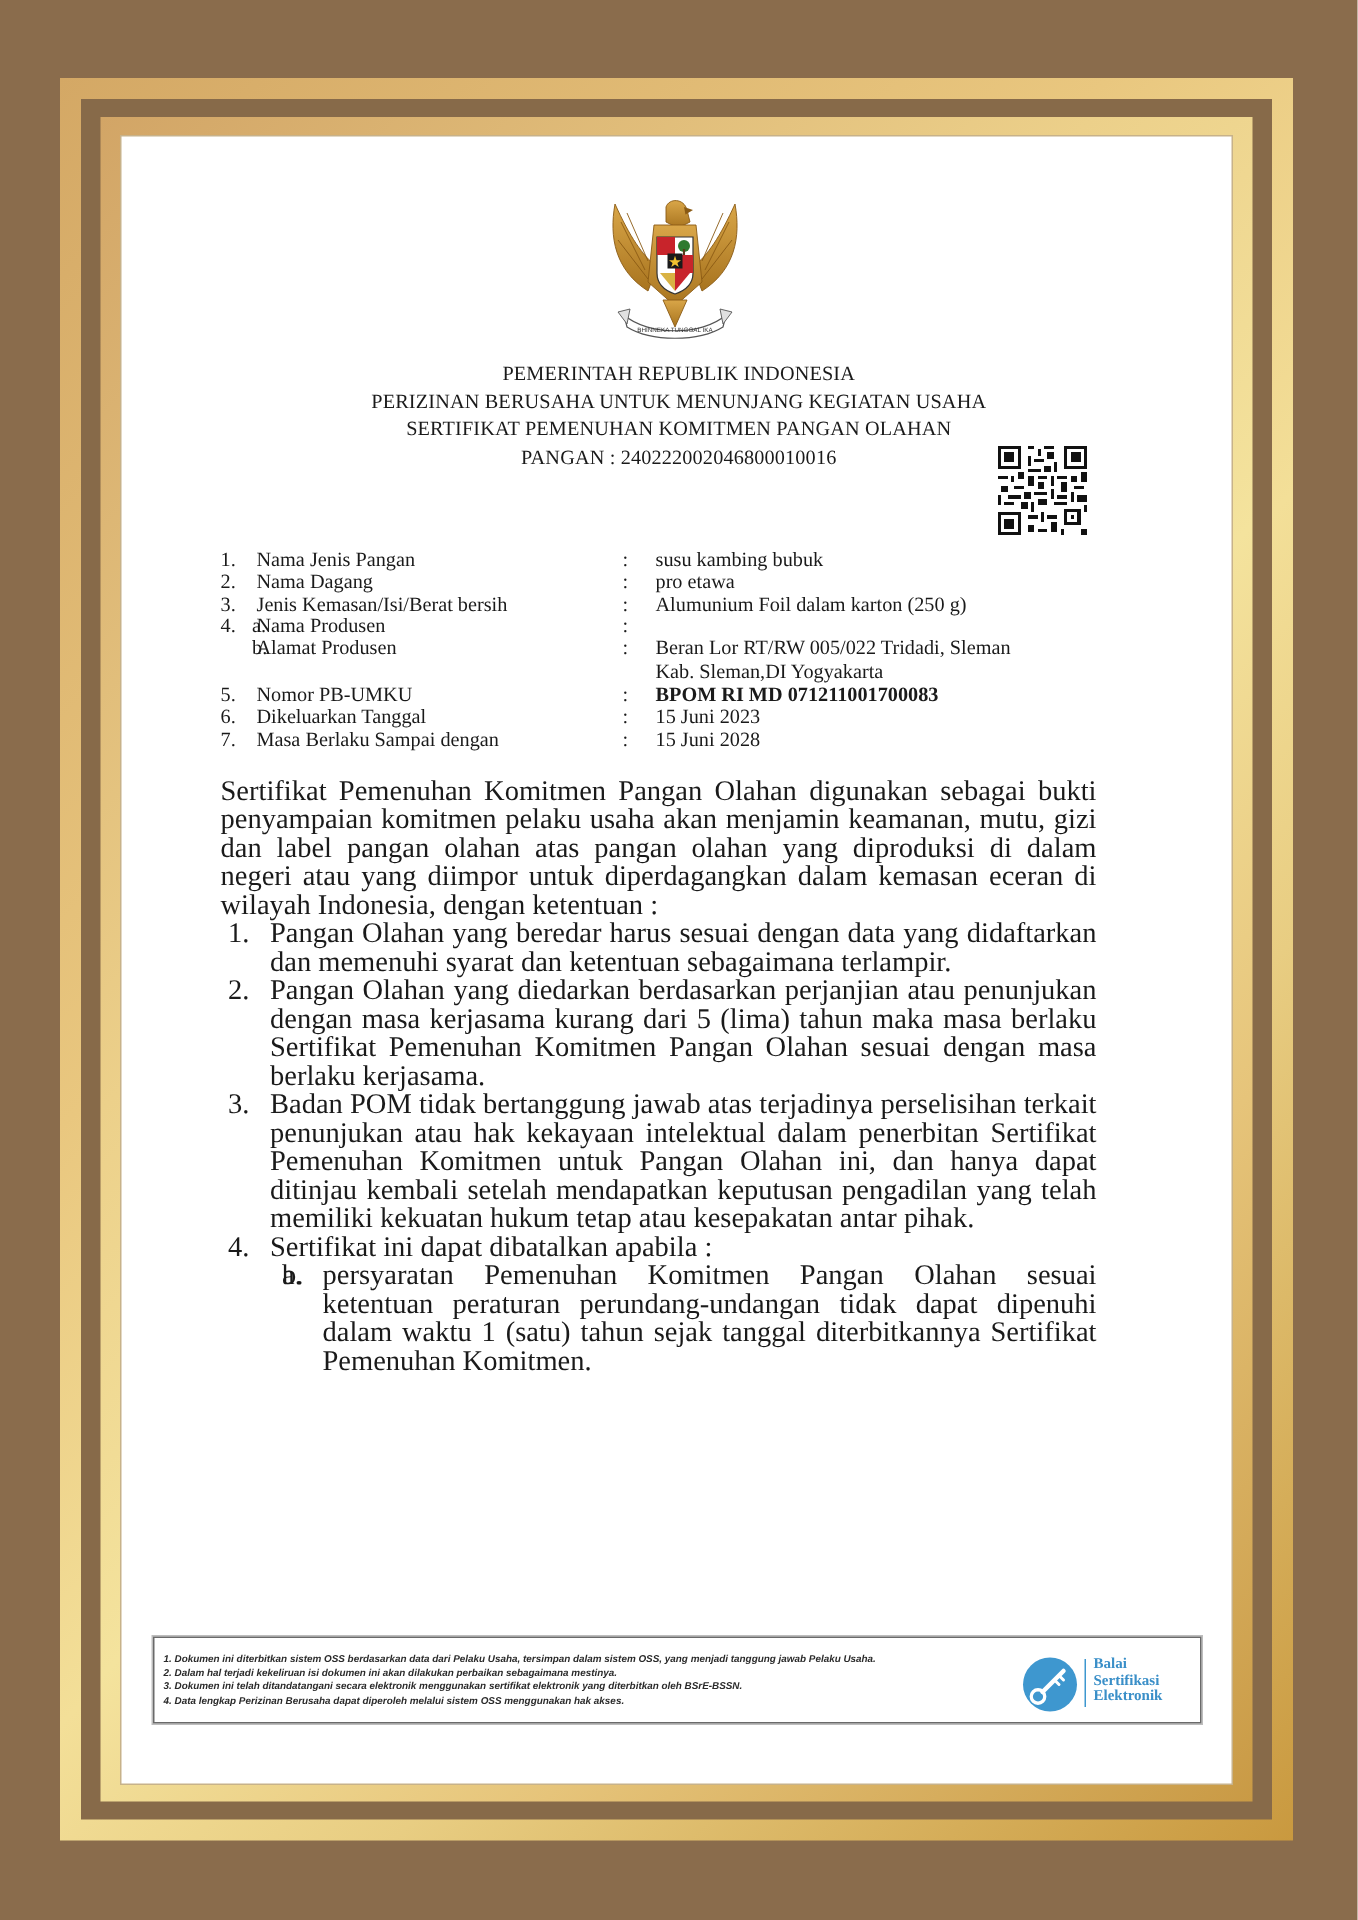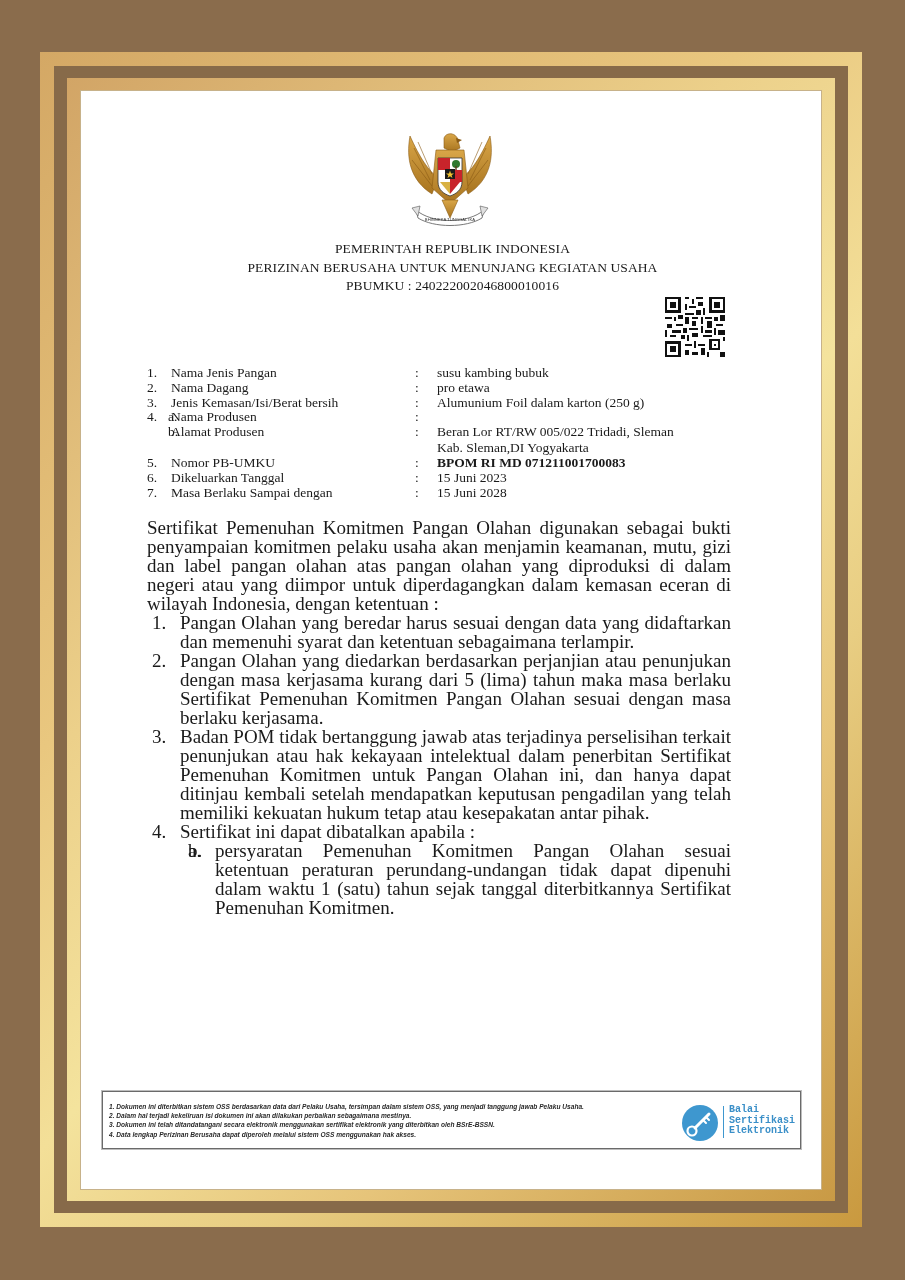--- a/index.html
+++ b/index.html
@@ -62,21 +62,21 @@
   .footer-notes {
     position:absolute; left:6px; top:10px; width:560px;
     font-family:"Liberation Sans","DejaVu Sans",sans-serif; font-style:italic; font-weight:bold;
     font-size:6.6px; line-height:9.2px; color:#2a2a2a; white-space:nowrap;
   }
   .bse-logo { position:absolute; left:578px; top:10px; width:110px; height:38px; }
   .bse-circle { position:absolute; left:0; top:2px; width:38px; height:38px; }
   .bse-divider { position:absolute; left:42px; top:4px; width:1px; height:32px; background:#3e97cf; }
   .bse-text {
     position:absolute; left:48px; top:3px;
-    font-family:Liberation Mono, monospace; font-weight:bold;
+    font-family:Liberation Serif, serif; font-weight:bold;
     color:#3a8fc8; font-size:10px; line-height:10.6px;
   }
 </style>
 </head>
 <body>
 
 <div class="frame-outer"></div>
 <div class="frame-gap"></div>
 <div class="frame-inner"></div>
 
@@ -114,21 +114,22 @@
   <path d="M40 72 L48 90 L56 72 Z" fill="url(#gold)" stroke="#8a5a14" stroke-width="0.6"></path>
 
   <path d="M14 82 C30 96, 66 96, 82 82 L80 90 C64 100, 32 100, 16 90 Z" fill="#ffffff" stroke="#555" stroke-width="0.8"></path>
   <path d="M10 80 L18 78 L16 88 Z M86 80 L78 78 L80 88 Z" fill="#e0e0e0" stroke="#555" stroke-width="0.6"></path>
   <text x="48" y="93" font-size="4.2" text-anchor="middle" fill="#333" font-family="Liberation Sans, sans-serif">BHINNEKA TUNGGAL IKA</text>
 </svg>
 
 <div class="title-block">
   <div>PEMERINTAH REPUBLIK INDONESIA</div>
   <div>PERIZINAN BERUSAHA UNTUK MENUNJANG KEGIATAN USAHA</div>
-  <div>PBUMKU : 240222002046800010016</div>
+  <div>SERTIFIKAT PEMENUHAN KOMITMEN PANGAN OLAHAN</div>
+  <div>PANGAN : 240222002046800010016</div>
 </div>
 
 <svg class="qr" viewBox="0 0 29 29" shape-rendering="crispEdges">
   <rect width="29" height="29" fill="#fff"></rect>
   <g fill="#111">
     <rect x="1" y="1" width="7" height="7"></rect>
       <rect x="2" y="2" width="5" height="5" fill="#fff"></rect>
       <rect x="3" y="3" width="3" height="3"></rect>
     <rect x="21" y="1" width="7" height="7"></rect>
       <rect x="22" y="2" width="5" height="5" fill="#fff"></rect>

